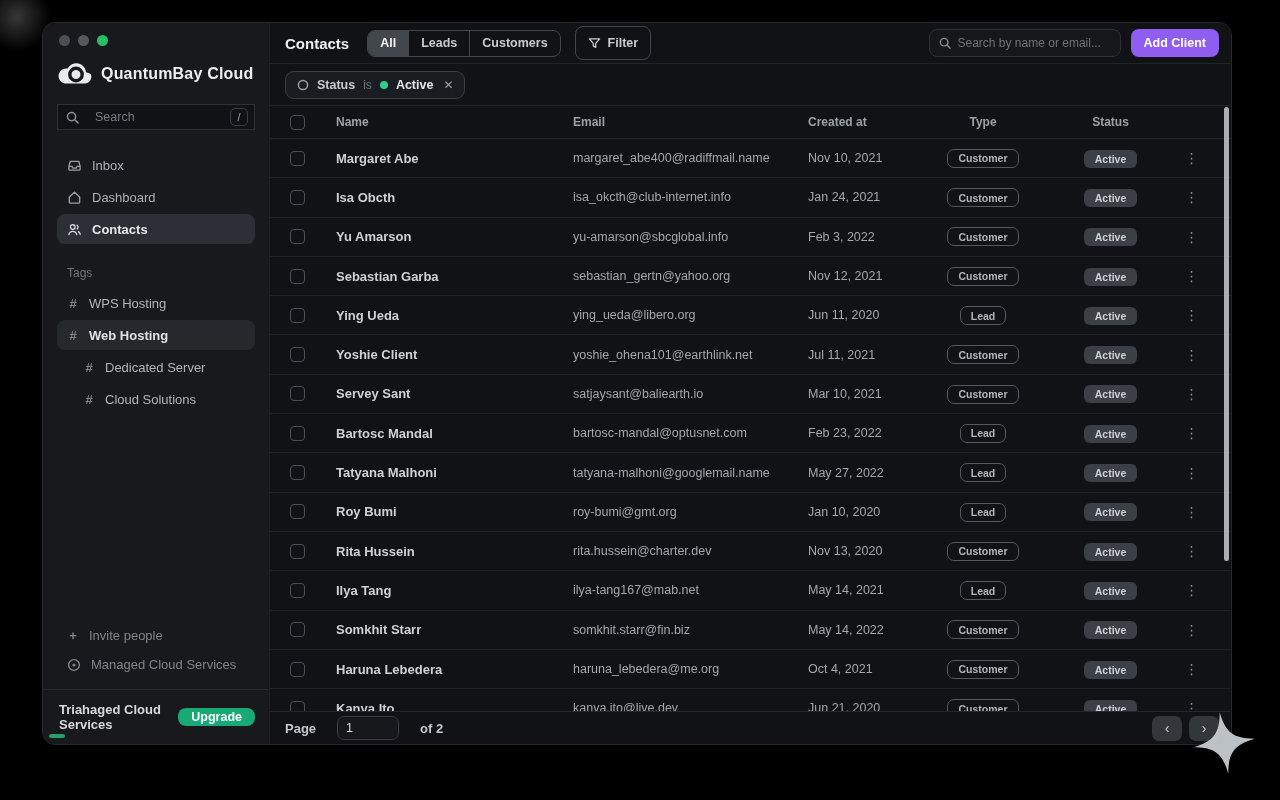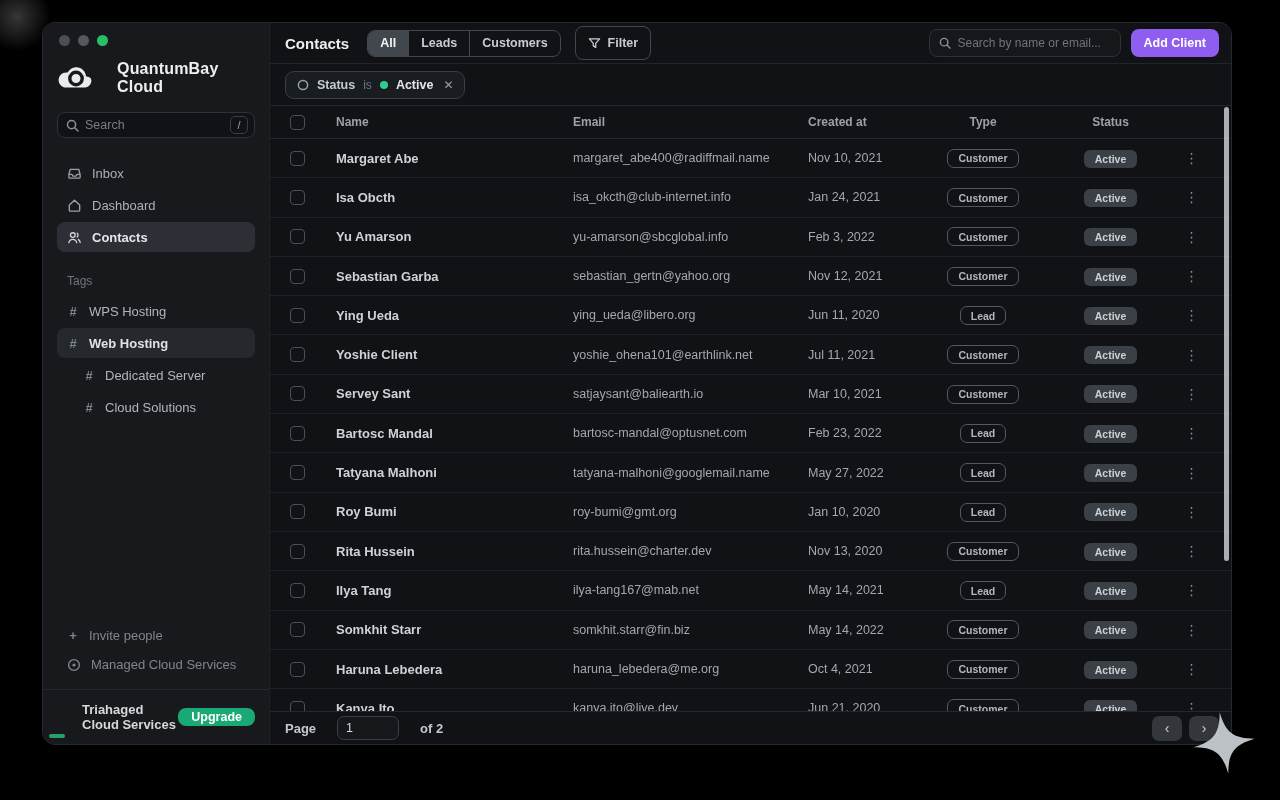--- a/index.html
+++ b/index.html
@@ -11,25 +11,25 @@
 
   .window { position:absolute; left:42px; top:22px; width:1190px; height:723px;
     background:#121419; border:1px solid #26292e; border-radius:13px; overflow:hidden;
     display:flex; box-shadow:0 10px 40px rgba(0,0,0,.6); }
 
   
   .sidebar { width:226px; flex:0 0 226px; background:#17191d; display:flex; flex-direction:column;
     padding:10px 14px 0 14px; position:relative; }
   .traffic { display:flex; gap:8px; margin:2px 0 14px 2px; }
   .dot { width:11px; height:11px; border-radius:50%; }
-  .brand { display:flex; align-items:center; gap:24px; margin-bottom:16px; }
+  .brand { display:flex; align-items:center; gap:8px; margin-bottom:16px; }
   .brand .logo { width:36px; height:28px; flex:0 0 36px; }
   .brand .name { font-size:16px; font-weight:700; color:#eceef0; letter-spacing:.2px; }
-  .sb-search { height:26px; border:1px solid #2e3238; background:#101215; border-radius:8px;
-    display:flex; align-items:center; padding:0 6px 0 8px; gap:6px; margin-bottom:20px; }
+  .sb-search { height:26px; border:1px solid #2e3238; background:#101215; border-radius:0;
+    display:flex; align-items:center; padding:0 6px 0 8px; gap:16px; margin-bottom:20px; }
   .sb-search input { flex:1; background:transparent; border:none; outline:none;
     color:#cfd3d7; font-size:12.5px; font-family:inherit; min-width:0; }
   .sb-search input::placeholder { color:#787e85; }
   .kbd { width:18px; height:18px; border:1px solid #3a3e44; border-radius:5px; color:#9aa0a6;
     font-size:11px; display:flex; align-items:center; justify-content:center; }
   .nav-item { height:30px; display:flex; align-items:center; gap:10px; padding:0 10px;
     border-radius:8px; color:#aab0b6; font-size:13px; margin-bottom:2px; cursor:pointer; }
   .nav-item.active { background:#2c3036; color:#e3e6e9; font-weight:600; }
   .nav-item svg { flex:0 0 15px; }
   .tags-label { color:#6f757c; font-size:12px; margin:20px 0 8px 10px; }
@@ -37,21 +37,21 @@
     border-radius:8px; color:#b0b5bb; font-size:13px; margin-bottom:2px; cursor:pointer; }
   .tag-item.active { background:#25282d; color:#dfe2e5; font-weight:600; }
   .tag-item.indent { margin-left:16px; }
   .hash { color:#7d838a; font-size:13px; font-weight:700; width:12px; text-align:center; }
   .sb-footer { margin-top:auto; padding-bottom:0; }
   .foot-item { height:29px; display:flex; align-items:center; gap:10px; padding:0 10px;
     color:#7f858c; font-size:13px; cursor:pointer; }
   .sb-divider { border-top:1px solid #24272c; margin:10px -14px 0 -14px; }
   .upgrade-row { display:flex; align-items:center; justify-content:space-between;
     padding:12px 0 12px 2px; }
-  .upgrade-label { color:#d6d9dc; font-size:13px; font-weight:700;margin-left:23px; }
+  .upgrade-label { color:#d6d9dc; font-size:13px; font-weight:700; }
   .upgrade-btn { background:#19a974; color:#fff; font-size:12.5px; font-weight:700;
     border:none; border-radius:8px; padding:2px 13px; cursor:pointer; font-family:inherit; }
   .sb-progress { position:absolute; left:6px; bottom:6px; width:214px; height:4px; border-radius:2px; }
   .sb-progress .fill { width:16px; height:4px; border-radius:2px; background:#25a06d; }
 
   
   .main { flex:1; background:#101215; border-left:1px solid #1e2125; display:flex;
     flex-direction:column; position:relative; }
   .topbar { height:41px; flex:0 0 41px; display:flex; align-items:center; gap:14px;
     padding:0 12px 0 15px; border-bottom:1px solid #212429; }

